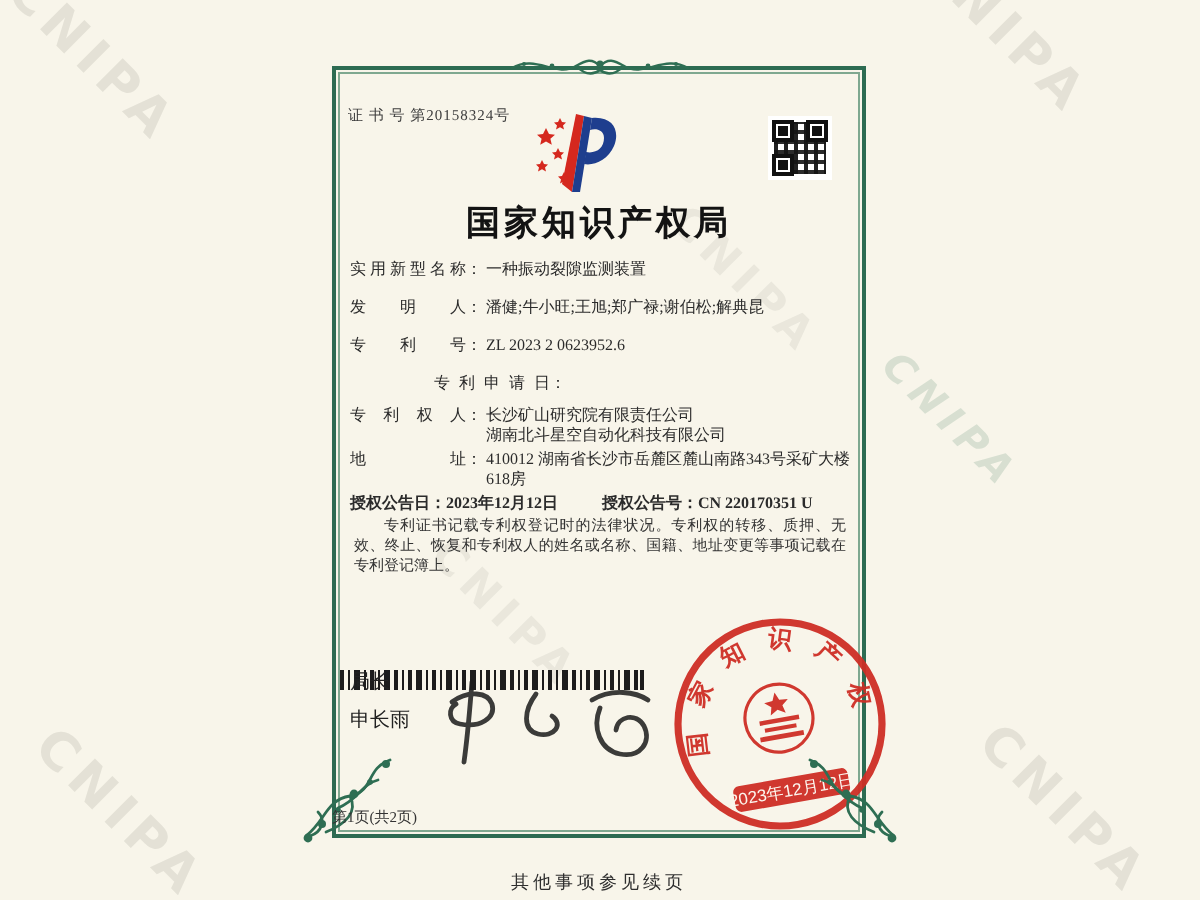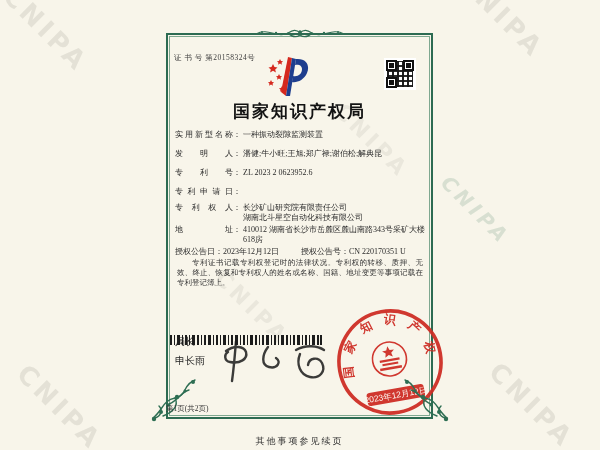--- a/index.html
+++ b/index.html
@@ -28,23 +28,23 @@
   .qr-eye::after{content:"";position:absolute;inset:1px;background:#111;}
   .qr-eye.tl{left:1px;top:1px;} .qr-eye.tr{right:1px;top:1px;} .qr-eye.bl{left:1px;bottom:1px;}
   .title{position:absolute;left:166px;top:100px;width:267px;text-align:center;
          font-size:17px;font-weight:bold;letter-spacing:2px;color:#131313;}
   
   .fields{position:absolute;left:175px;top:130px;width:252px;font-size:8px;line-height:10px;}
   .row{display:flex;margin-bottom:9px;}
   .row .lbl{display:inline-block;width:58px;flex:none;text-align:justify;text-align-last:justify;}
   .row .colon{flex:none;margin-right:2px;}
   .row .val{flex:1;white-space:pre-line;}
-  .row.tight{margin-bottom:6px;}
+  .row.tight{margin-bottom:6px;margin-left:42px;}
   .row.multiline{margin-bottom:2px;}
-  .grant-pair{display:flex;}
+  .grant-pair{display:flex;font-weight:bold;}
   .grant-pair .g2{margin-left:22px;}
   
   .paras{position:absolute;left:177px;top:258px;width:246px;font-size:7.5px;line-height:10px;
          text-align:justify;color:#333;}
   .paras p{margin:0 0 2px 0;text-indent:15px;}
   
   .barcode{position:absolute;left:170px;top:335px;width:152px;height:10px;}
   
   .signer{position:absolute;left:175px;top:332px;font-size:10px;line-height:19px;color:#222;}
   .signature{position:absolute;left:212px;top:337px;width:122px;height:52px;}

